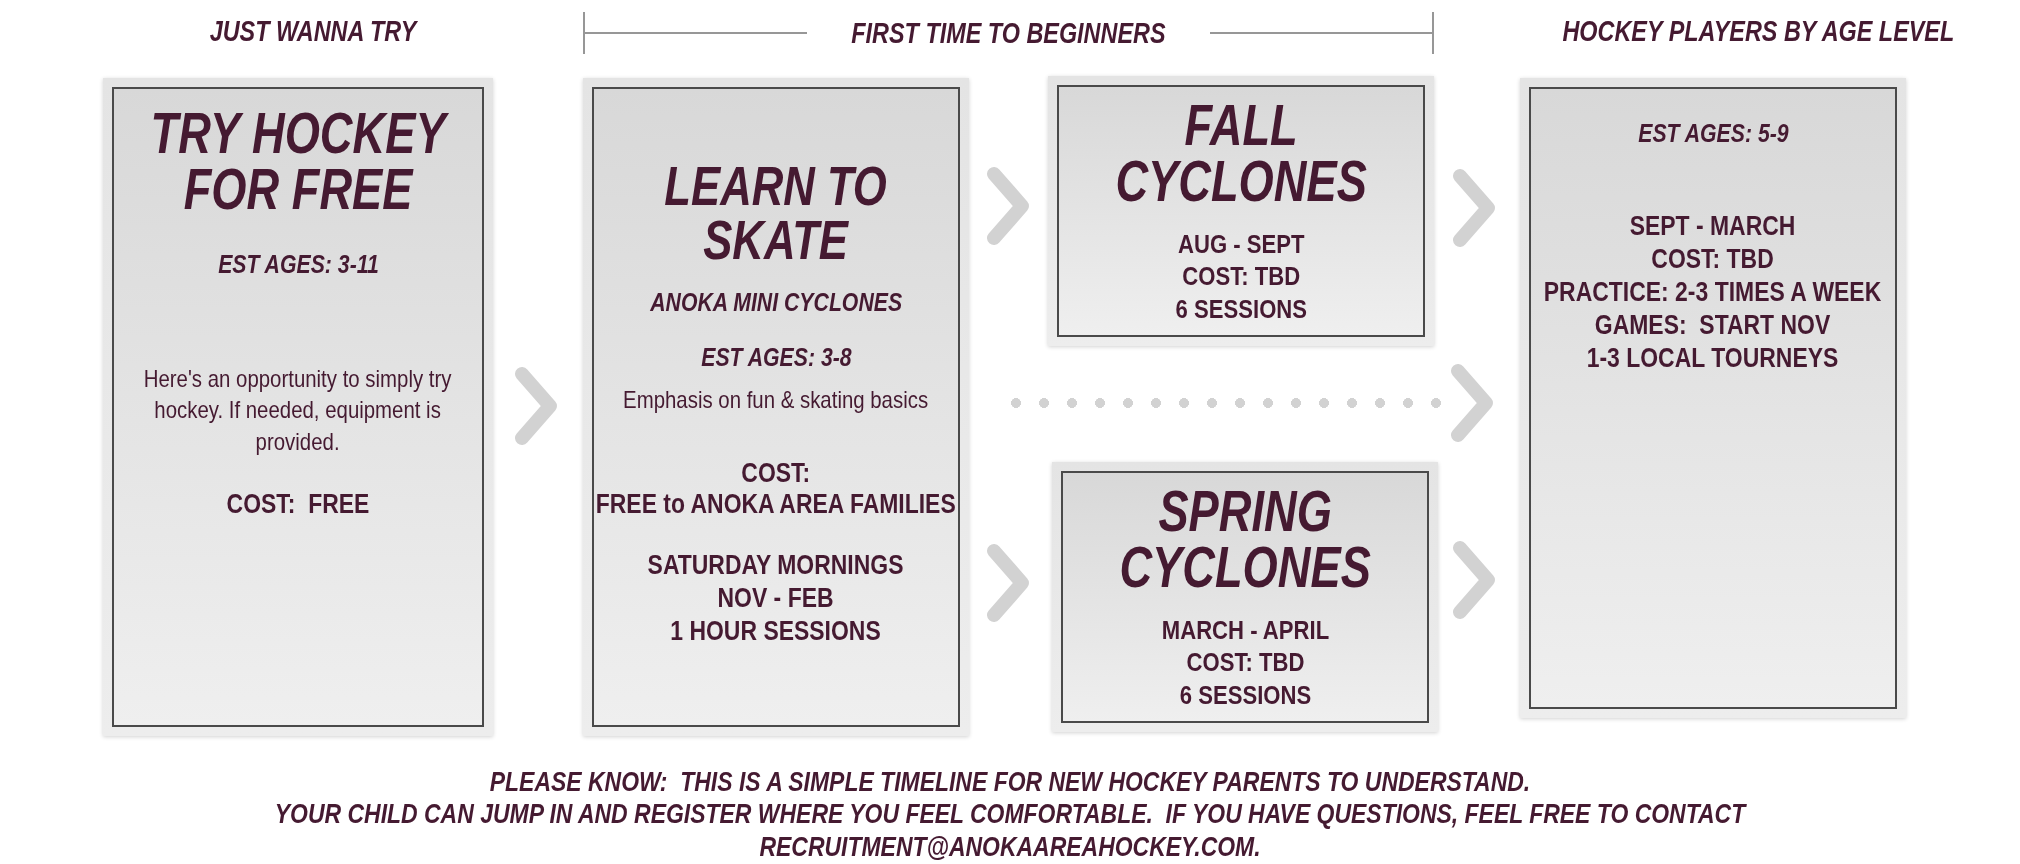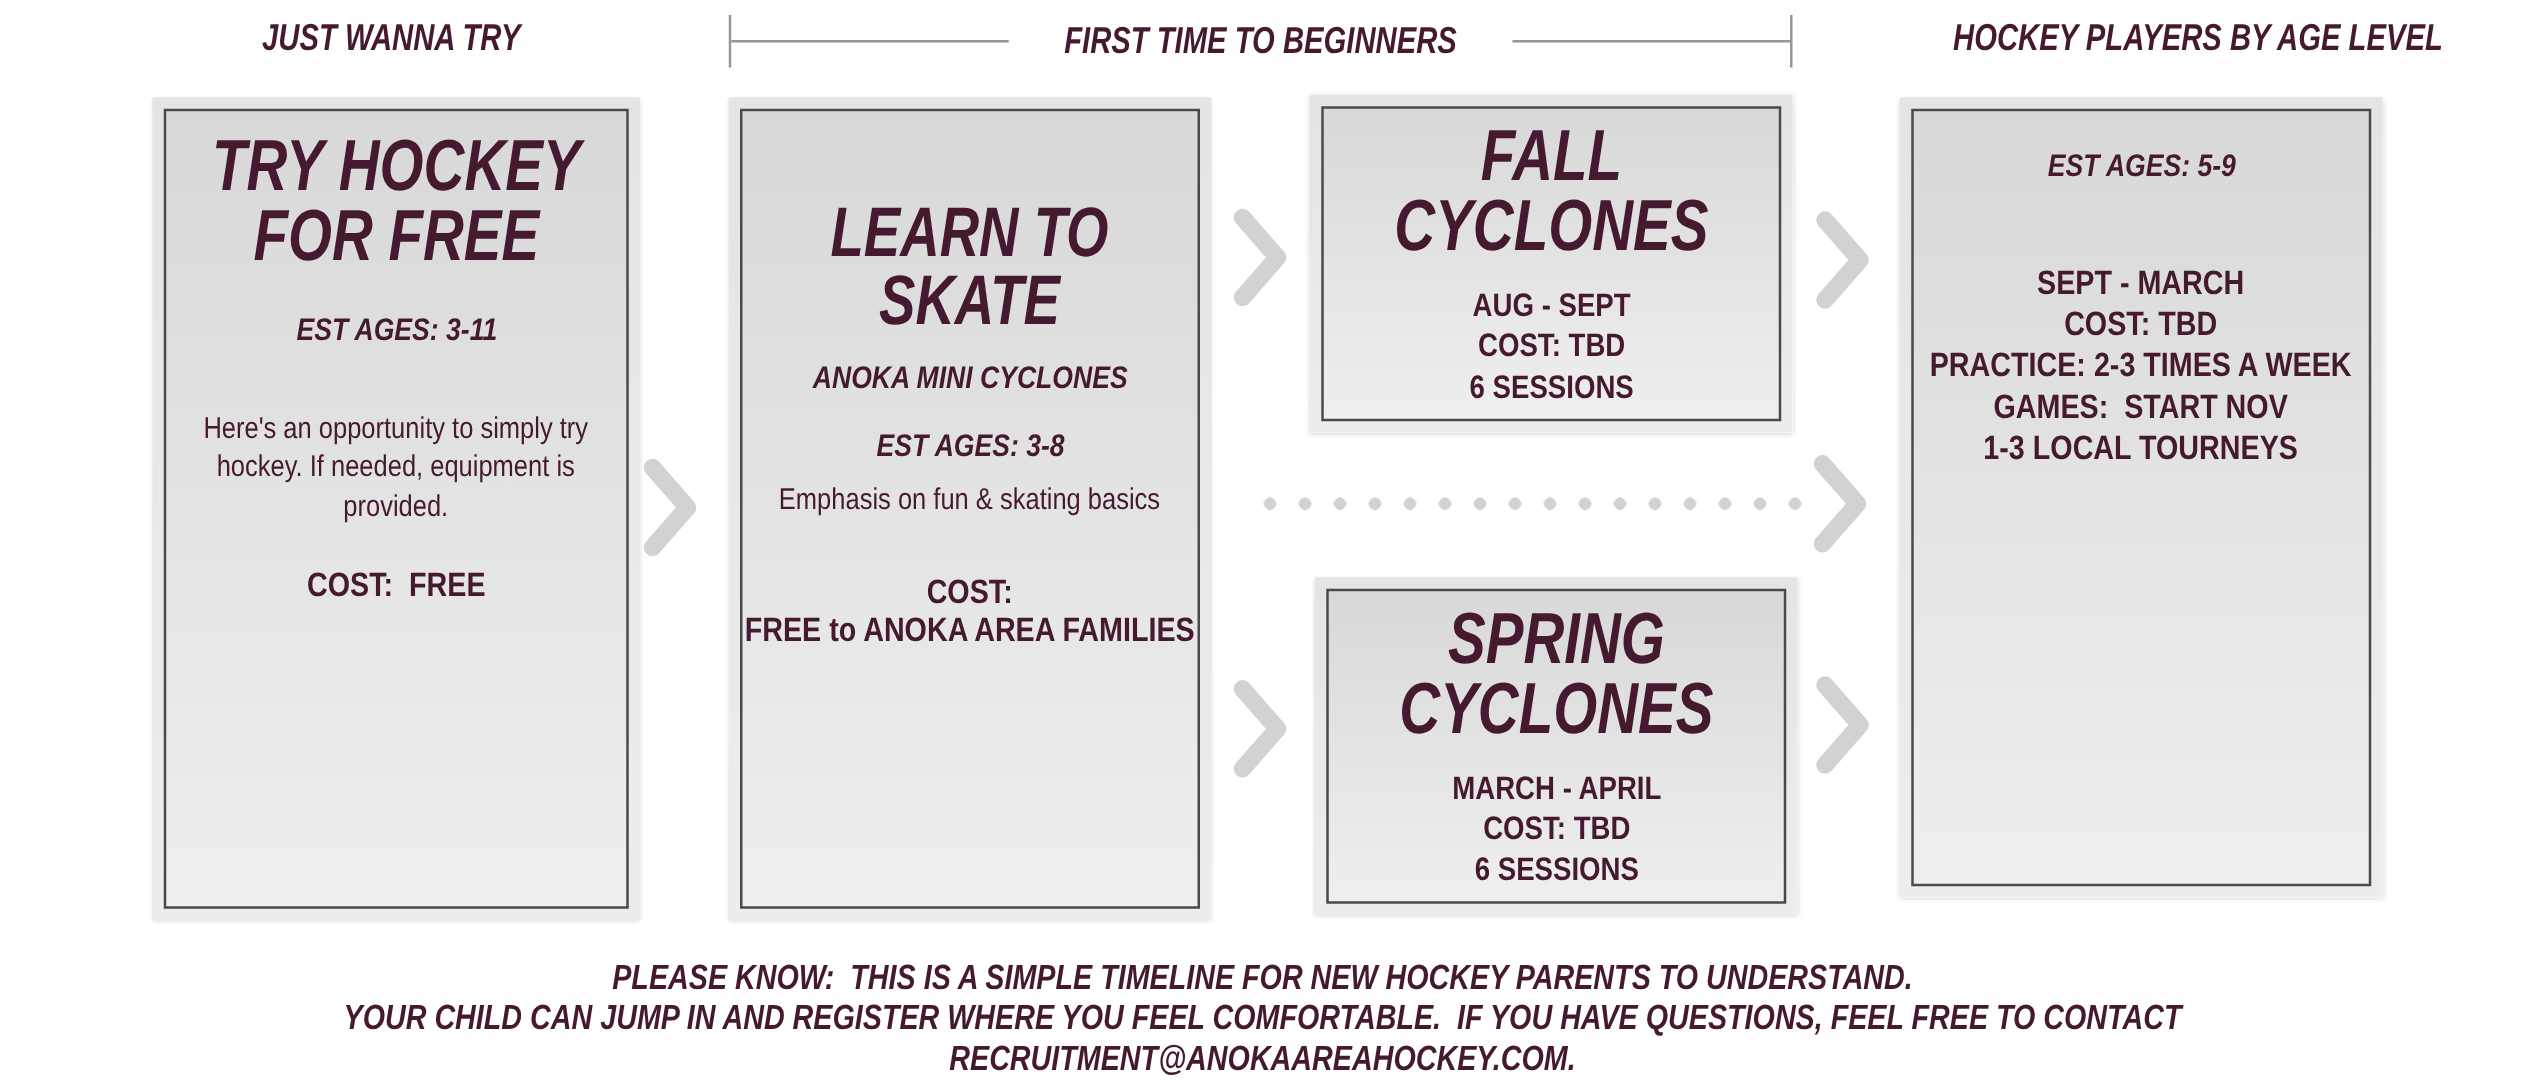--- a/index.html
+++ b/index.html
@@ -66,30 +66,30 @@
   <div class="hdr">
     <span class="cxt">FIRST TIME TO BEGINNERS</span>
   </div>
   <div class="line"></div>
 </div>
 
 <div class="abs hdr" style="left:1520px;top:14px;width:386px;">
   <span class="cxt">HOCKEY PLAYERS BY AGE LEVEL</span>
 </div>
 
-<div class="abs card" style="left:122px;top:78px;width:390px;height:658px;">
+<div class="abs card" style="left:103px;top:78px;width:390px;height:658px;">
   <div class="card-inner">
     <div class="big-title" style="margin-top:16px;">
       <span class="cxt">TRY HOCKEY</span>
       <span class="cxt">FOR FREE</span>
     </div>
     <div class="ages" style="margin-top:32px;">
       <span class="cx">EST AGES: 3-11</span>
     </div>
-    <div class="para" style="margin-top:48px;width:360px;">
+    <div class="para" style="margin-top:84px;width:360px;">
       <span class="cxw">Here's an opportunity to simply try hockey. If needed, equipment is provided.</span>
     </div>
     <div class="bold-line" style="margin-top:30px;">
       <span class="cx pre">COST:  FREE</span>
     </div>
   </div>
 </div>
 
 <svg class="abs chev" style="left:514px;top:366px;" viewBox="0 0 44 80">
   <path d="M8 8 L36 40 L8 72" fill="none" stroke="#D2D2D2" stroke-width="14" stroke-linecap="round" stroke-linejoin="round"></path>
@@ -106,20 +106,25 @@
     </div>
     <div class="ages" style="margin-top:26px;">
       <span class="cx">EST AGES: 3-8</span>
     </div>
     <div class="para" style="margin-top:12px;width:360px;">
       <span class="cxw">Emphasis on fun &amp; skating basics</span>
     </div>
     <div class="bold-line" style="margin-top:42px;line-height:1.18;">
       <span class="cx">COST:</span>
       <span class="cx">FREE to ANOKA AREA FAMILIES</span>
+    </div>
+    <div class="bold-line tall" style="margin-top:28px;">
+      <span class="cx">SATURDAY MORNINGS</span>
+      <span class="cx">NOV - FEB</span>
+      <span class="cx">1 HOUR SESSIONS</span>
     </div>
   </div>
 </div>
 
 <svg class="abs chev" style="left:986px;top:166px;" viewBox="0 0 44 80">
   <path d="M8 8 L36 40 L8 72" fill="none" stroke="#D2D2D2" stroke-width="14" stroke-linecap="round" stroke-linejoin="round"></path>
 </svg>
 <svg class="abs chev" style="left:986px;top:543px;" viewBox="0 0 44 80">
   <path d="M8 8 L36 40 L8 72" fill="none" stroke="#D2D2D2" stroke-width="14" stroke-linecap="round" stroke-linejoin="round"></path>
 </svg>

